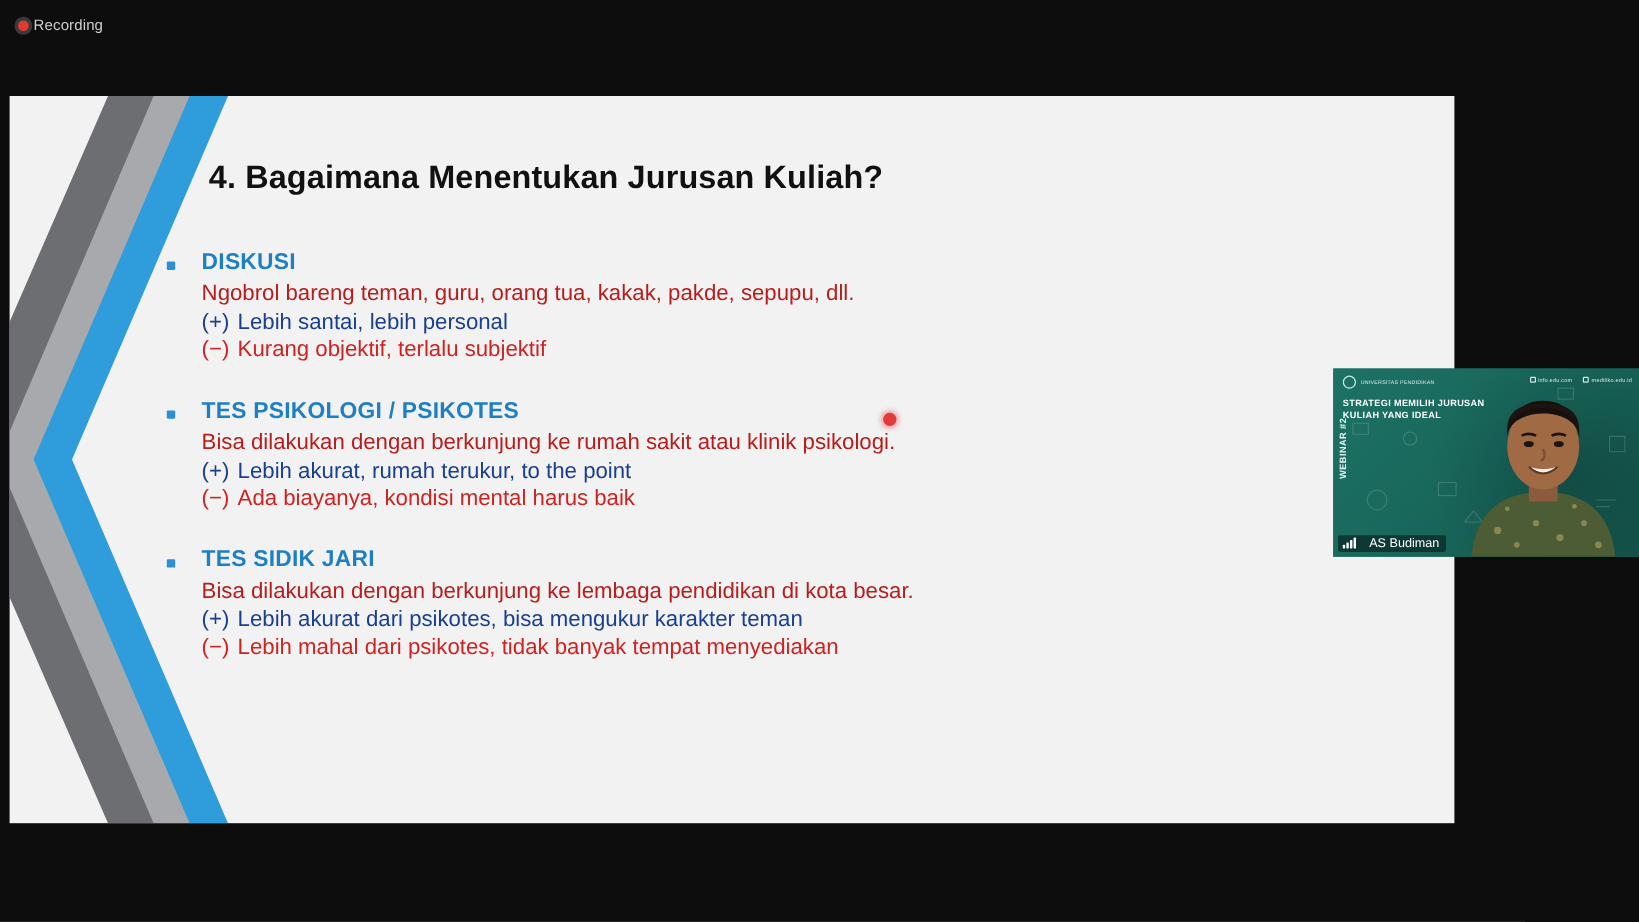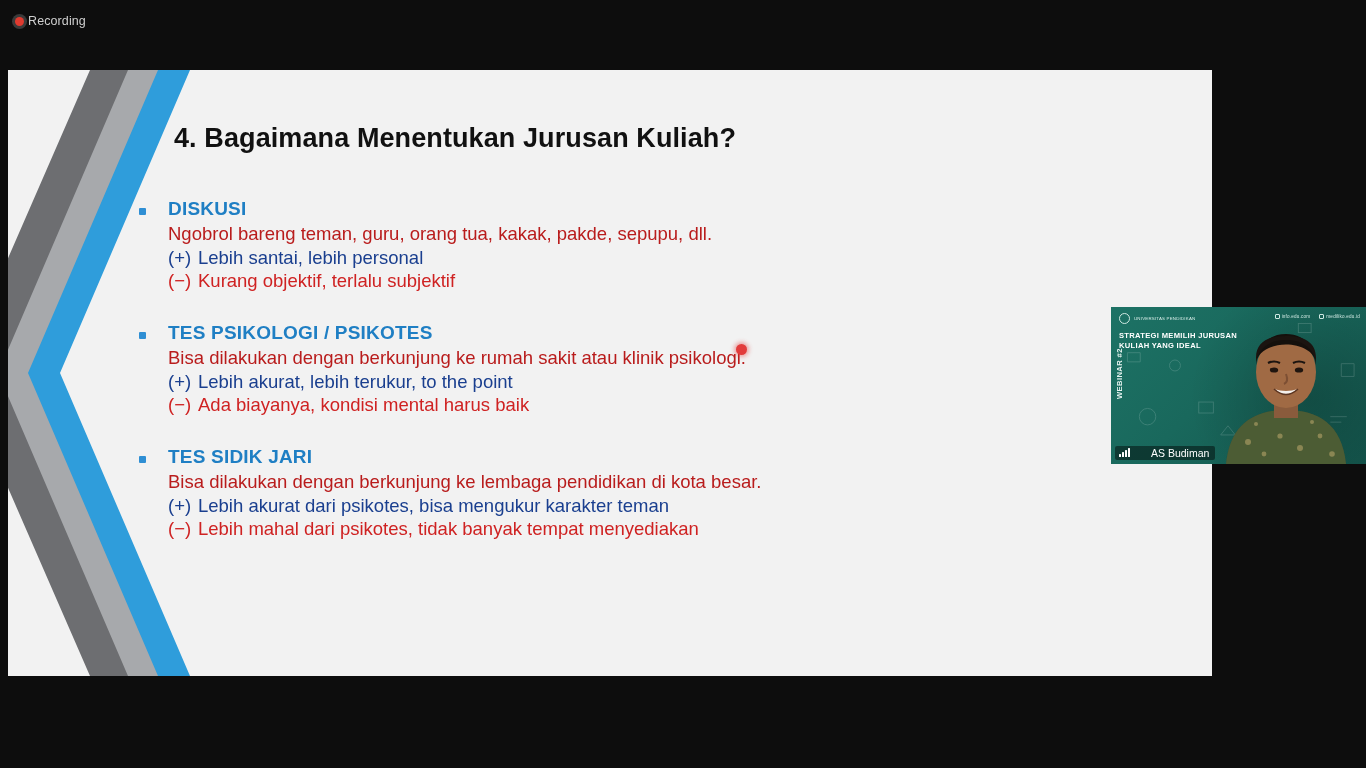--- a/index.html
+++ b/index.html
@@ -42,21 +42,21 @@
   .rec-label {
     color: #cfcfcf;
     font-size: 12.5px;
     letter-spacing: .1px;
     line-height: 1;
   }
 
   
   .slide-wrap {
     position: absolute;
-    left: 8px; top: 70px;
+    left: 8px; top: 80px;
     width: 1204px; height: 606px;
     background: #f2f2f2;
     overflow: hidden;
   }
   
   .chev {
     position: absolute;
     left: 0; top: 0;
     width: 190px; height: 606px;
     overflow: hidden;
@@ -196,21 +196,21 @@
   }
   
   .person {
     position: absolute;
     right: 14px; bottom: 0;
     width: 132px; height: 140px;
   }
   .name-chip {
     position: absolute;
     left: 4px; bottom: 4px;
-    display: flex; align-items: center; gap: 21px;
+    display: flex; align-items: center; gap: 11px;
     background: rgba(0,0,0,.45);
     border-radius: 2px;
     padding: 2px 6px 2px 4px;
   }
   .sig {
     display: inline-flex; align-items: flex-end; gap: 1px; height: 9px;
   }
   .sig i {
     display: block; width: 2px; background: #ffffff; border-radius: .5px;
   }
@@ -256,21 +256,21 @@
           <div class="blk-head">DISKUSI</div>
           <div class="blk-sub">Ngobrol bareng teman, guru, orang tua, kakak, pakde, sepupu, dll.</div>
           <div class="pros"><span class="sign">(+)</span><span>Lebih santai, lebih personal</span></div>
           <div class="cons"><span class="sign">(−)</span><span>Kurang objektif, terlalu subjektif</span></div>
         </div>
 
         <div class="blk">
           <span class="blk-dot"></span>
           <div class="blk-head">TES PSIKOLOGI / PSIKOTES</div>
           <div class="blk-sub">Bisa dilakukan dengan berkunjung ke rumah sakit atau klinik psikologi.</div>
-          <div class="pros"><span class="sign">(+)</span><span>Lebih akurat, lebih terukur, to the point</span></div>
+          <div class="pros"><span class="sign">(+)</span><span>Lebih akurat, rumah terukur, to the point</span></div>
           <div class="cons"><span class="sign">(−)</span><span>Ada biayanya, kondisi mental harus baik</span></div>
         </div>
 
         <div class="blk">
           <span class="blk-dot"></span>
           <div class="blk-head">TES SIDIK JARI</div>
           <div class="blk-sub">Bisa dilakukan dengan berkunjung ke lembaga pendidikan di kota besar.</div>
           <div class="pros"><span class="sign">(+)</span><span>Lebih akurat dari psikotes, bisa mengukur karakter teman</span></div>
           <div class="cons"><span class="sign">(−)</span><span>Lebih mahal dari psikotes, tidak banyak tempat menyediakan</span></div>
         </div>

